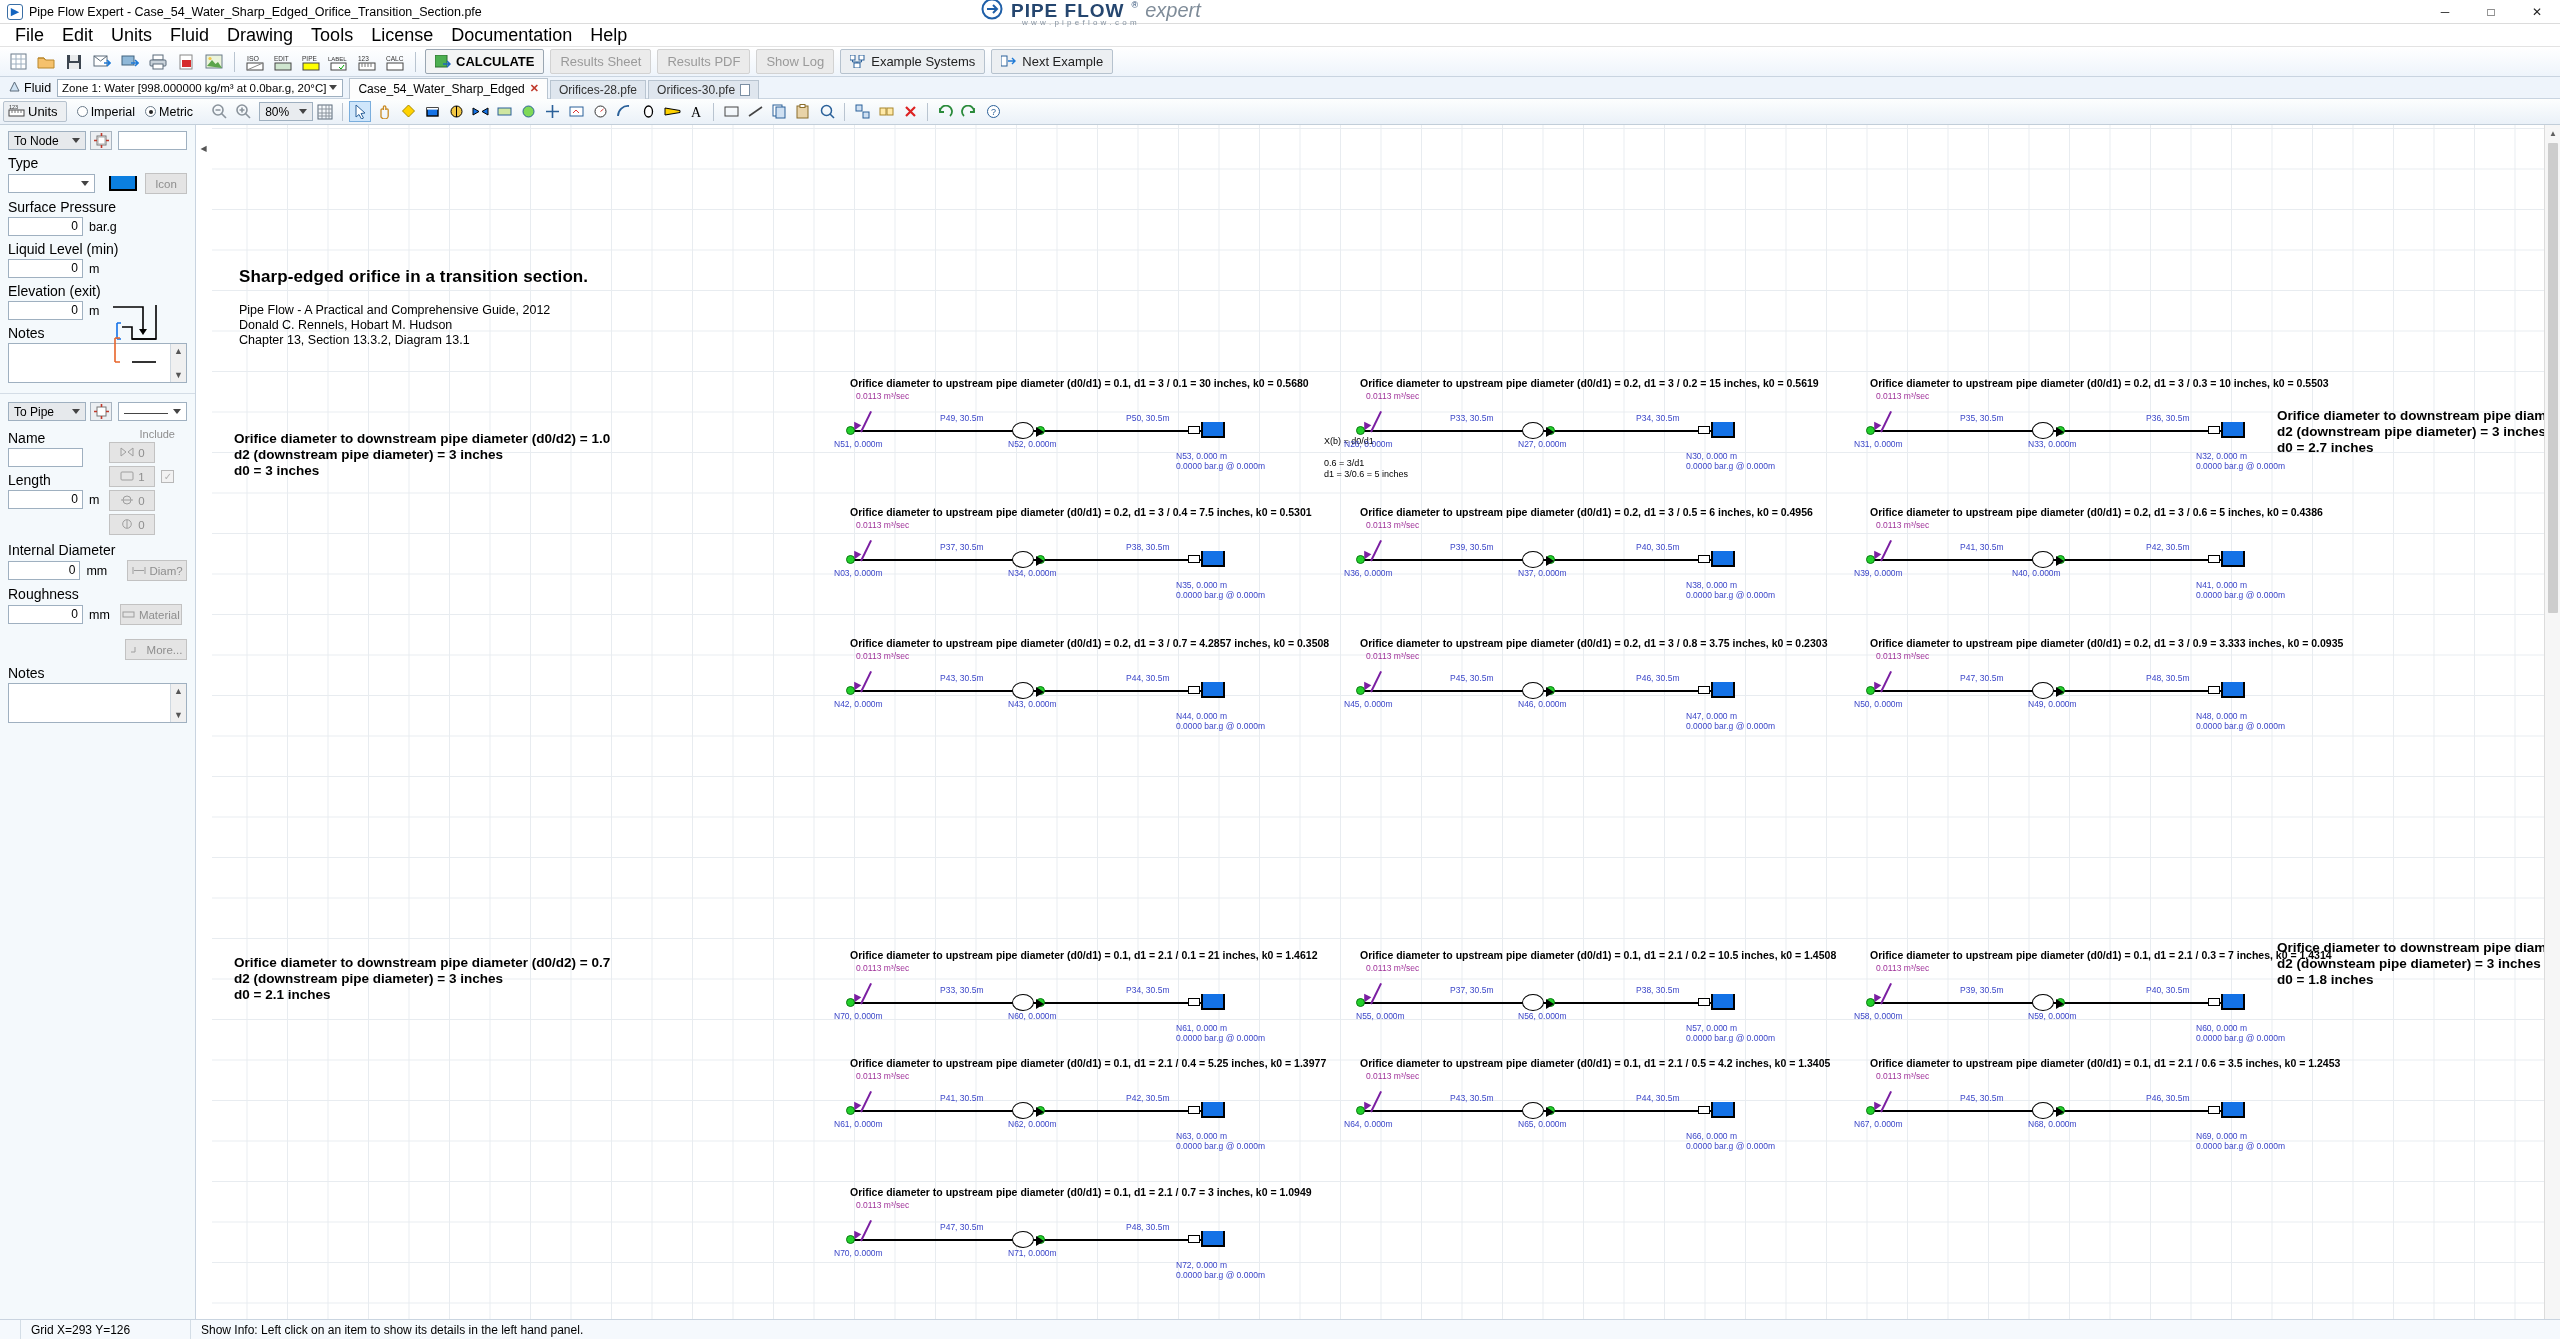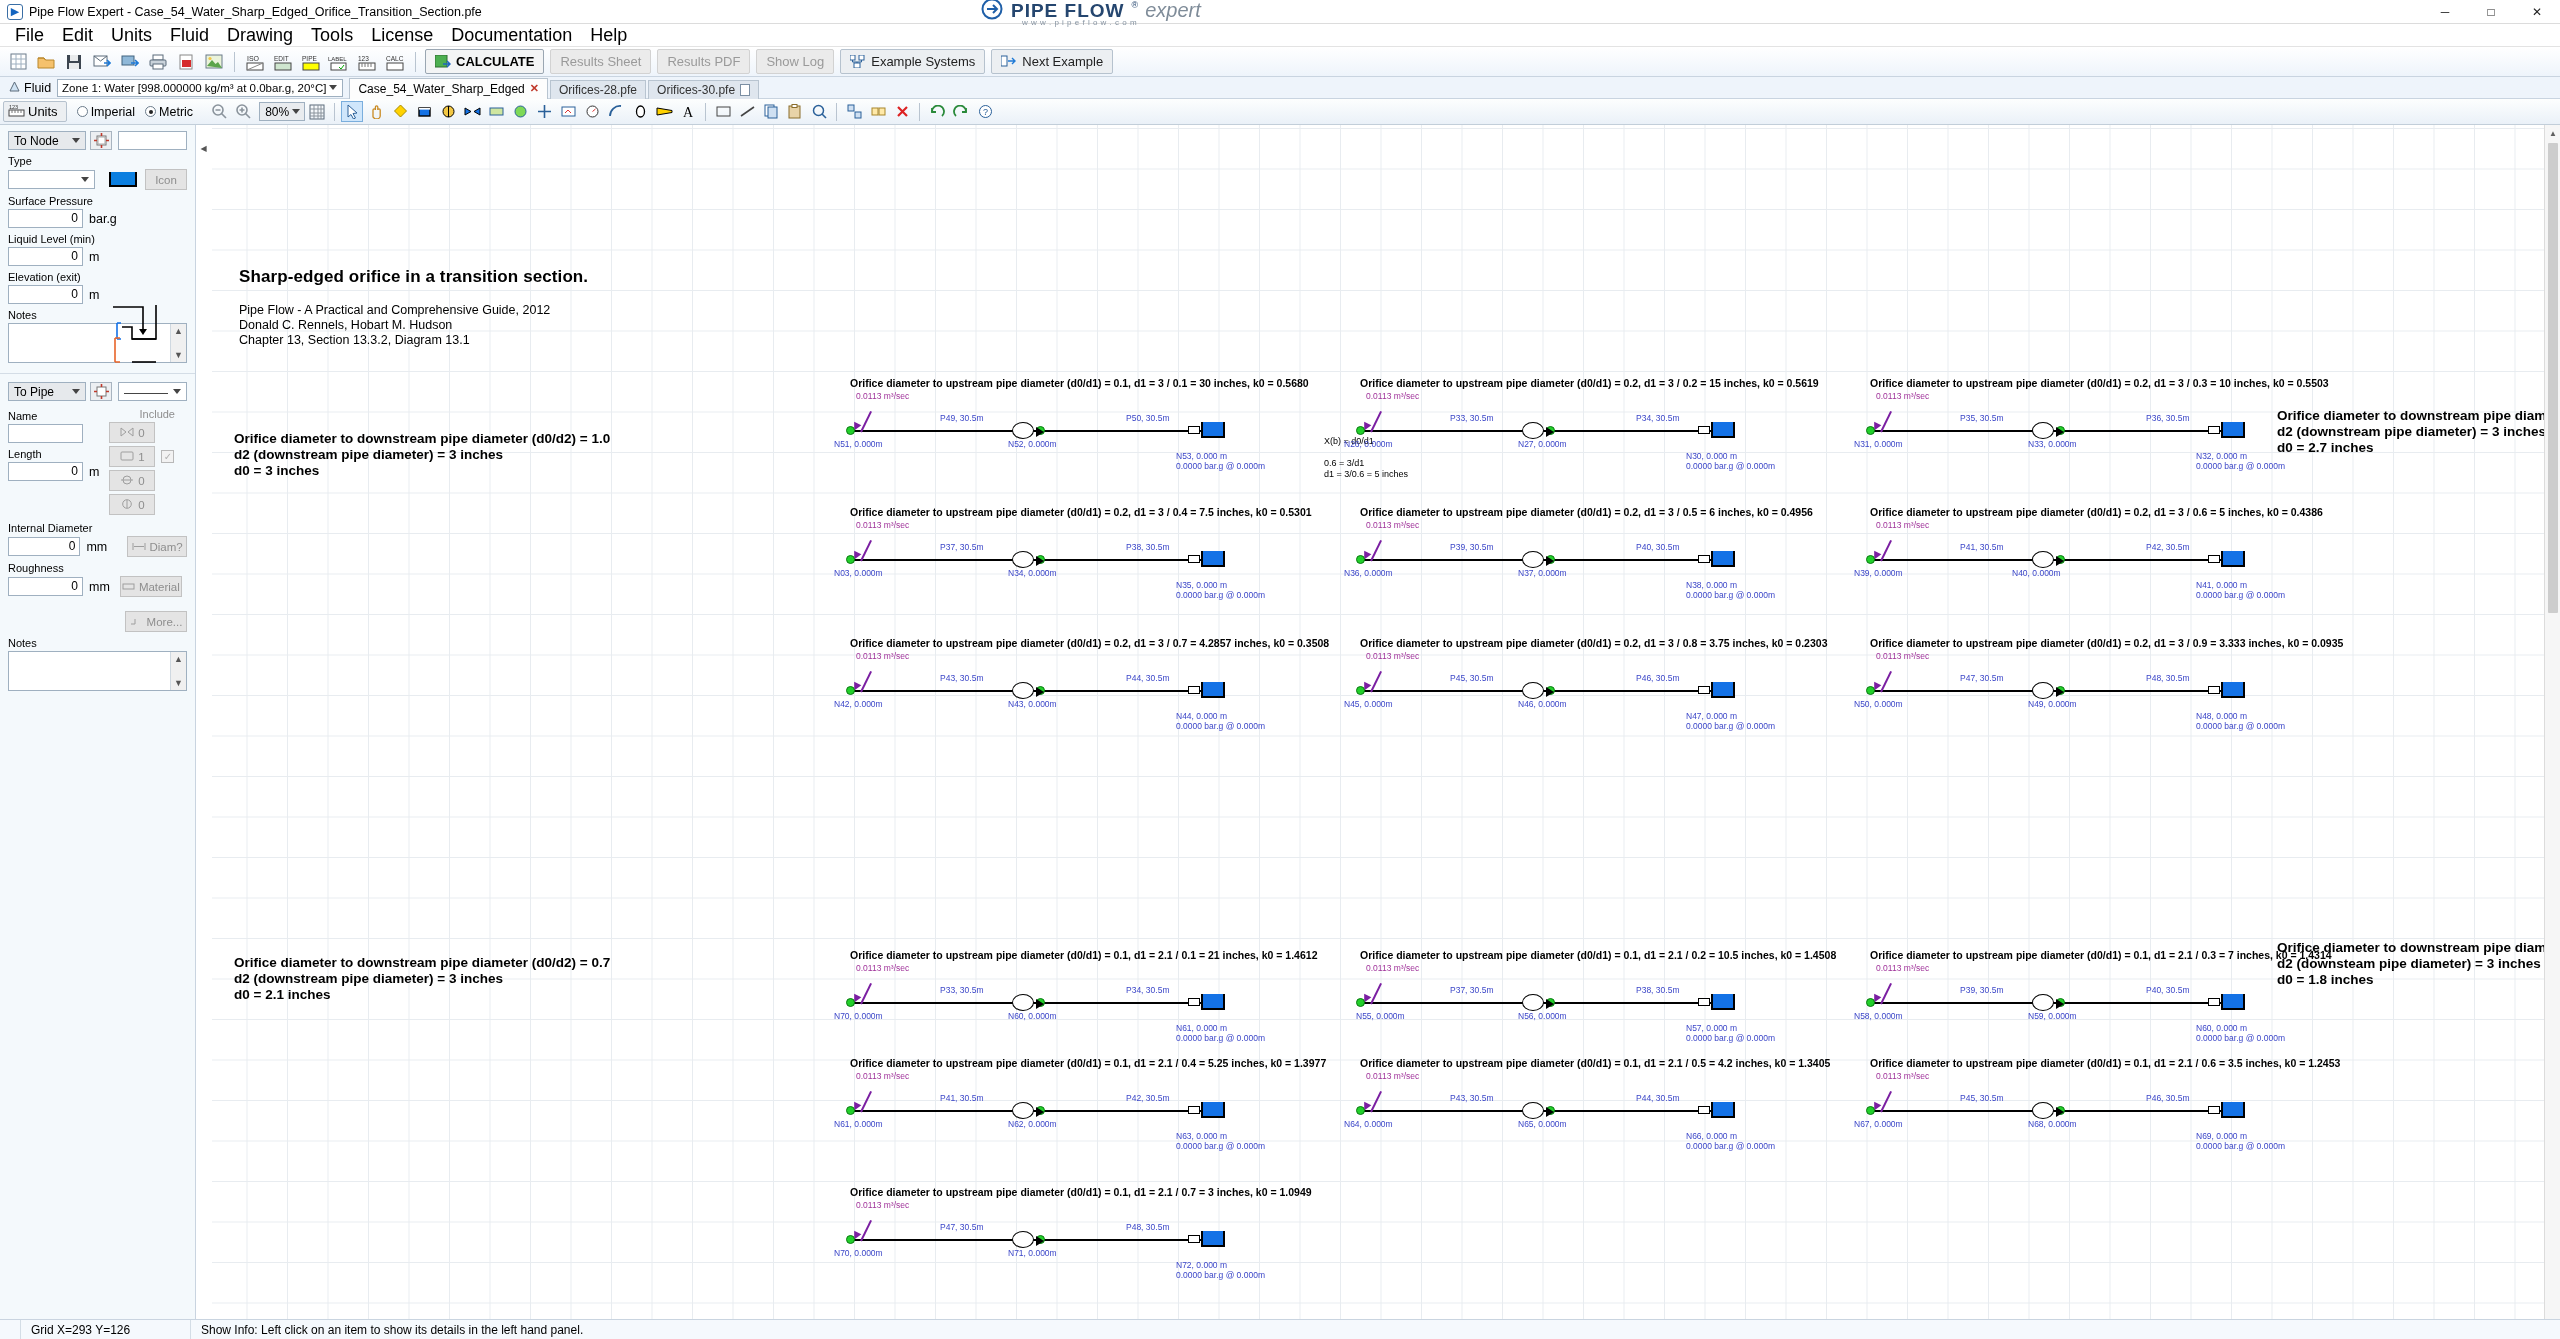--- a/index.html
+++ b/index.html
@@ -80,42 +80,42 @@
     height:26px; display:flex; align-items:center;
     background:linear-gradient(#fdfefe,#eaf1f8); border-bottom:1px solid #c2ced9;
     padding-left:3px; position:relative;
   }
   .units-grp{ display:flex;align-items:center;gap:3px;border:1px solid #b6c2ce;
               background:#eceff2;height:21px;padding:0 8px 0 4px;border-radius:2px; }
   .radio{ width:11px;height:11px;border:1px solid #6b7b8a;border-radius:50%;
           background:#fff;display:inline-block;position:relative;margin-right:3px; }
   .radio.on::after{content:"";position:absolute;inset:2.5px;border-radius:50%;background:#222;}
   .rlab{ display:flex;align-items:center;font-size:12.5px;margin-left:10px; }
-  .zoom-combo{ height:19px;width:46px;background:#e9ecef;border:1px solid #9fb0c0;
+  .zoom-combo{ height:19px;width:54px;background:#e9ecef;border:1px solid #9fb0c0;
                display:flex;align-items:center;justify-content:space-between;
                padding:0 2px 0 5px;font-size:12px;margin-left:4px; }
   .dsep{ width:1px;height:18px;background:#b9c4d0;margin:0 5px; }
   .dico{ width:22px;height:21px;display:flex;align-items:center;justify-content:center;margin:0 1px;}
   .dico.sel{ background:#cfe6fb; border:1px solid #7aaedd; }
 
   
   #body{ display:flex; height:1339px; }
   #leftpanel{
     width:196px; background:#f4f9fc; border-right:1px solid #c9d4e0;
     font-size:12.5px; padding:6px 0 0 0; position:relative; flex:0 0 196px;
   }
   .lp-row{ display:flex; align-items:center; padding:0 8px; margin-bottom:5px; }
   .lp-combo{
     height:19px;width:78px;background:#e6e9ec;border:1px solid #9fb0c0;
     display:flex;align-items:center;justify-content:space-between;padding:0 2px 0 5px;font-size:12px;
   }
   .mv-btn{ width:22px;height:19px;border:1px solid #a8b4c0;background:#eceff2;
            margin-left:4px;display:flex;align-items:center;justify-content:center; }
   .lp-input{ height:19px;background:#fff;border:1px solid #9fb0c0;flex:1;margin-left:6px; }
-  .lp-label{ padding:0 8px; font-size:11px; margin:4px 0 2px; }
+  .lp-label{ padding:0 8px; font-size:14px; margin:4px 0 2px; }
   .lp-num{ width:75px;height:19px;background:#fff;border:1px solid #9fb0c0;
            text-align:right;padding-right:4px;font-size:12px;line-height:17px; }
   .lp-unit{ margin-left:6px;font-size:12.5px; }
   .lp-notes{ margin:0 8px; height:40px;background:#fff;border:1px solid #9fb0c0;
              display:flex;justify-content:flex-end; }
   .spin{ width:16px;background:#f0f0f0;border-left:1px solid #cfd8e0;
          display:flex;flex-direction:column;justify-content:space-between;align-items:center;
          font-size:9px;color:#555;padding:2px 0; }
   .divider{ height:1px;background:#d4dde6;margin:10px 0 8px; }
   .sq-btn{ height:21px;border:1px solid #c2c2c2;background:#e4e4e4;color:#8e8e8e;

